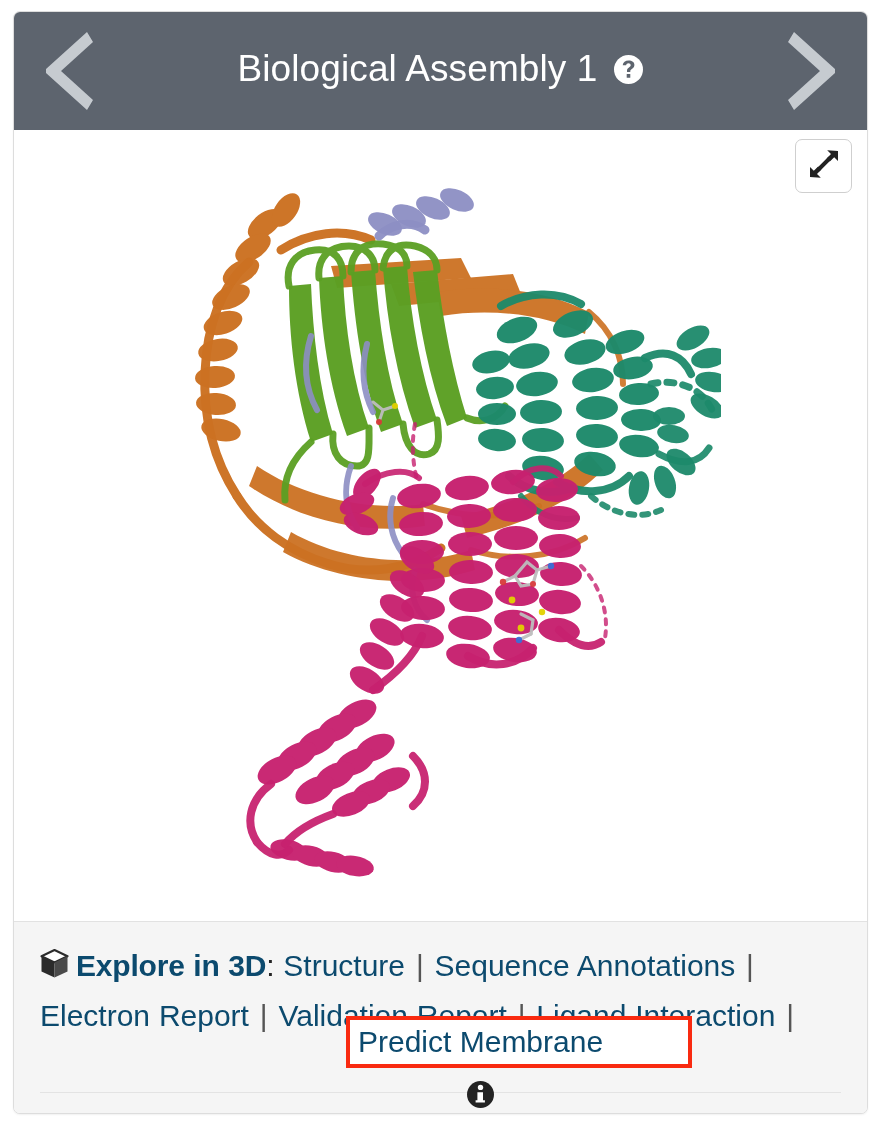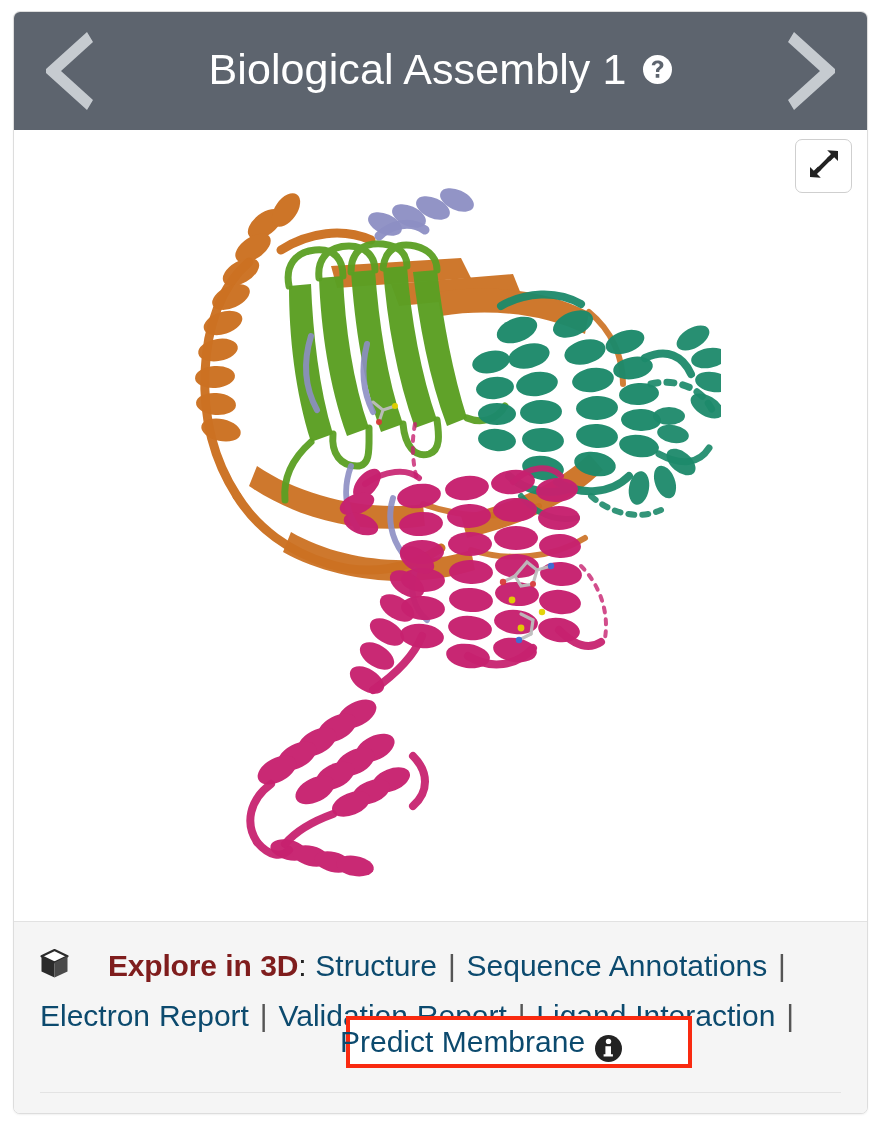--- a/index.html
+++ b/index.html
@@ -63,21 +63,21 @@
     flex: 1 1 auto;
     display: flex;
     align-items: center;
     justify-content: center;
     gap: 17px;
     transform: translateY(-2px);
   }
 
   .header-title {
     color: #ffffff;
-    font-size: 43px;
+    font-size: 37px;
     font-weight: 400;
     letter-spacing: 0.1px;
     white-space: nowrap;
   }
 
   .help-badge {
     width: 29px;
     height: 29px;
     flex: 0 0 auto;
     cursor: pointer;
@@ -140,23 +140,22 @@
   }
 
   .cube-icon {
     display: inline-block;
     vertical-align: -3px;
     margin-right: 7px;
   }
 
   .explore-label {
     font-weight: bold;
-    color: #7f1d1d;
+    color: #0c4a6e;
     letter-spacing: -0.2px;
-    margin-left: 32px;
   }
   .explore-colon { color: #252525; }
 
   .flink {
     color: #0c4a6e;
     text-decoration: none;
     cursor: pointer;
   }
 
   .sep {
@@ -171,29 +170,30 @@
     width: 346px;
     height: 52px;
     border: 4px solid #f92a10;
     background: #ffffff;
     box-sizing: border-box;
     z-index: 2;
   }
 
   .highlight-content {
     position: absolute;
-    left: 326px;
+    left: 344px;
     top: 97px;
     height: 46px;
     display: flex;
     align-items: center;
     gap: 10px;
     z-index: 3;
     font-size: 30px;
     line-height: 46px;
+    flex-direction: column;
   }
 
   .info-badge {
     width: 27px;
     height: 27px;
     display: inline-block;
     vertical-align: -4px;
     cursor: pointer;
   }
 

